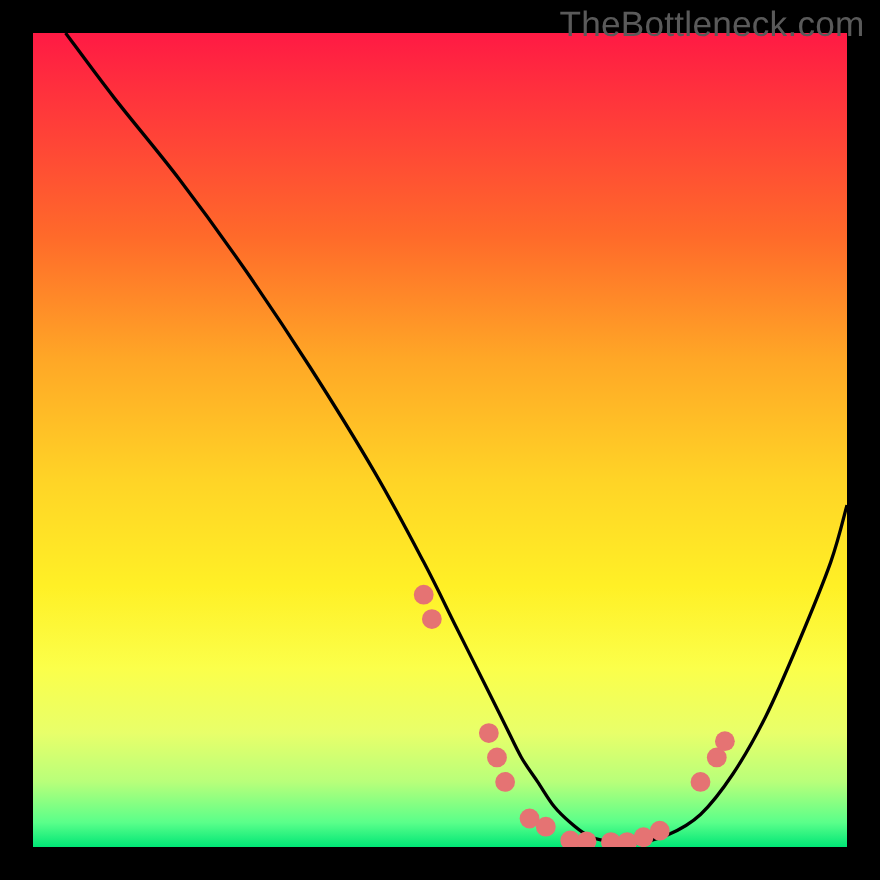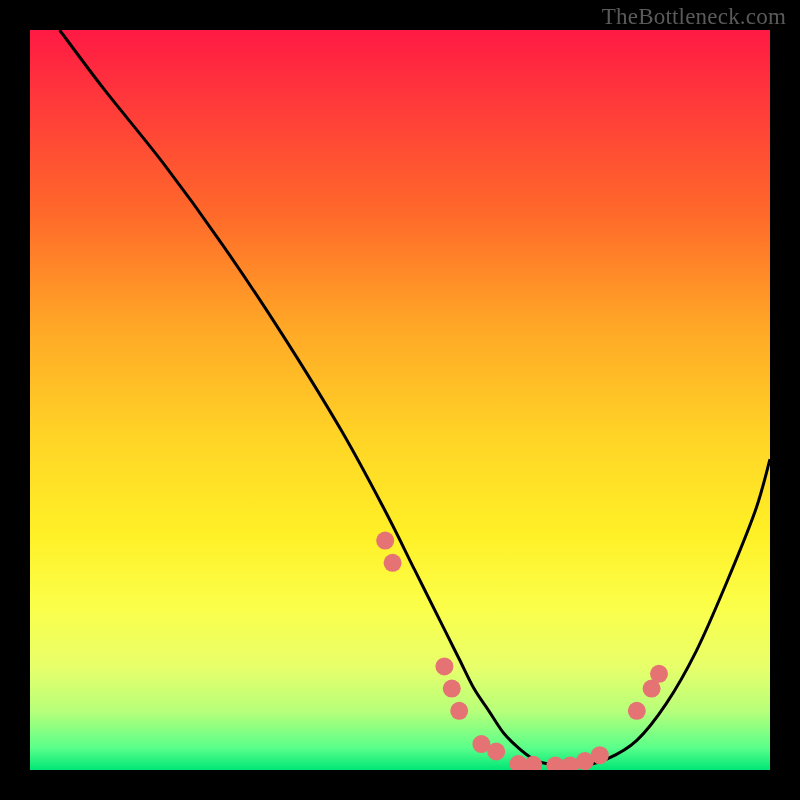--- a/index.html
+++ b/index.html
@@ -34,22 +34,22 @@
       #fbff4a 78%,
       #e8ff6a 86%,
       #b8ff7a 92%,
       #5aff8a 97%,
       #00e676 100%);
   }
   .watermark {
     position: absolute;
     top: 4px;
     right: 14px;
-    font-family: Liberation Serif, serif;
-    font-size: 23px;
+    font-family: Liberation Sans, sans-serif;
+    font-size: 32px;
     color: #5a5a5a;
     letter-spacing: 0.2px;
   }
   svg.curve {
     position: absolute;
     left: 0;
     top: 0;
     width: 740px;
     height: 740px;
   }

